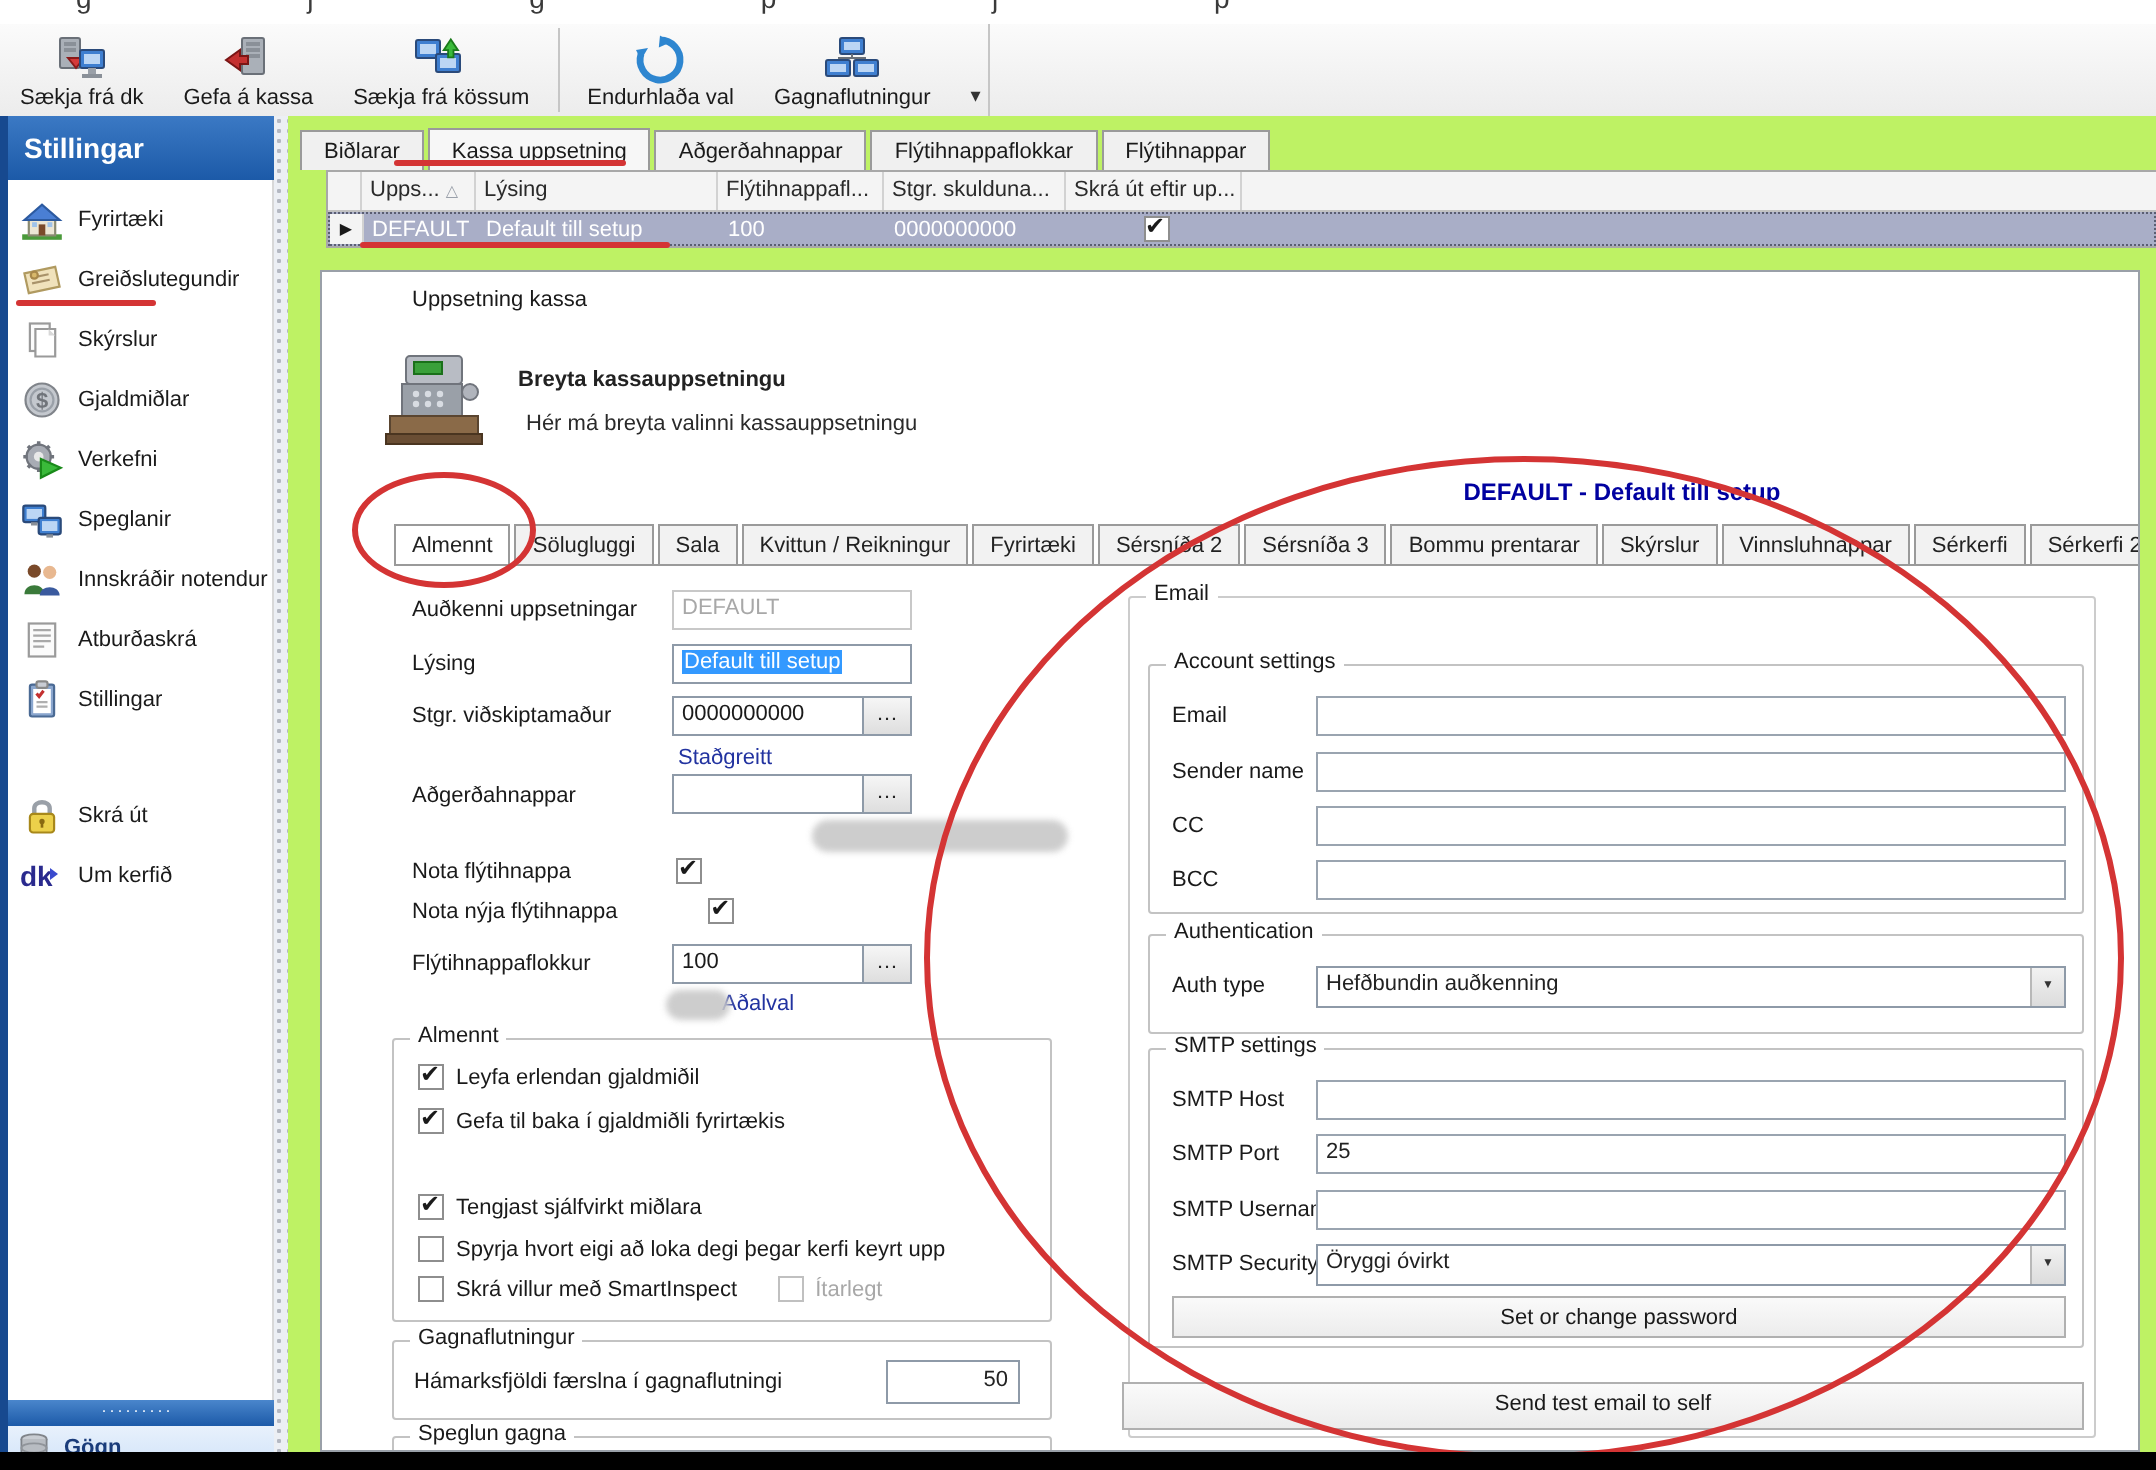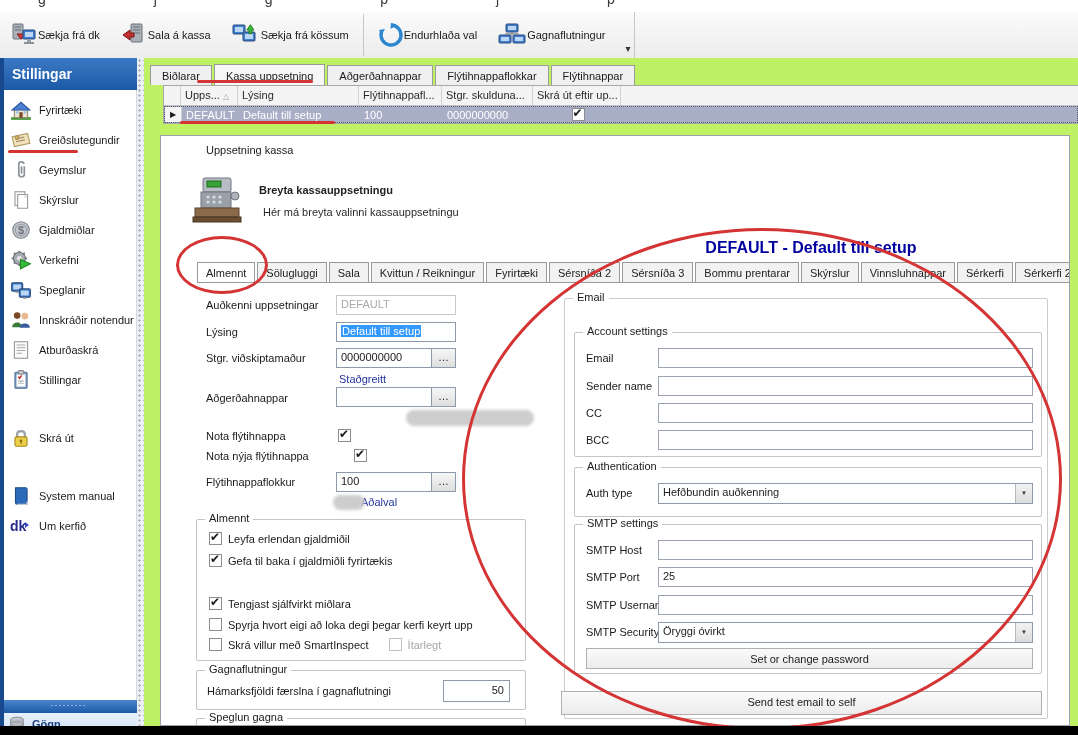--- a/index.html
+++ b/index.html
@@ -6,21 +6,21 @@
   html,body { width:1078px; height:735px; overflow:hidden; }
   body { position:relative; font-family:"Liberation Sans","DejaVu Sans",sans-serif; font-size:11px; color:#222; background:#f0f0f0; }
   .abs { position:absolute; }
 
   
   .top-strip { left:0; top:0; width:1078px; height:12px; background:#fff; overflow:hidden; }
   .top-strip span { display:block; transform:translateY(-9px); color:#3a3a3a; font-size:14px; letter-spacing:52px; padding-left:38px; white-space:nowrap; }
 
   
   .toolbar { left:0; top:12px; width:1078px; height:47px; background:linear-gradient(180deg,#fbfbfb,#ececec); border-bottom:1px solid #cfcfcf; display:flex; align-items:stretch; }
-  .tb-btn { display:flex; flex-direction:row; align-items:center; justify-content:flex-end; padding:2px 10px 3px; min-width:78px; cursor:default; }
+  .tb-btn { display:flex; flex-direction:column; align-items:center; justify-content:flex-end; padding:2px 10px 3px; min-width:78px; cursor:default; }
   .tb-btn .ico { height:26px; display:flex; align-items:center; }
   .tb-btn .lbl { font-size:11px; color:#1a1a1a; white-space:nowrap; }
   .tb-sep { width:1px; background:#c6c6c6; margin:2px 4px; }
   .tb-end { width:1px; background:#c6c6c6; margin:0 0; }
   .tb-overflow { display:flex; align-items:flex-end; padding:0 4px 4px 10px; font-size:10px; color:#333; }
 
   
   .sidebar { left:0; top:58px; width:137px; height:677px; background:#fff; border-right:1px solid #d8d8d8; }
   .sb-stripe { left:0; top:58px; width:4px; height:677px; background:#17498f; z-index:3; }
   .sb-header { left:0; top:58px; width:137px; height:32px; background:linear-gradient(180deg,#3b79c4,#1c5aa8); color:#fff; font-weight:bold; font-size:14px; display:flex; align-items:center; padding-left:12px; }
@@ -48,21 +48,21 @@
   .g-row { display:flex; height:17px; background:#a9aec7; border:1px dotted #5a5e72; color:#fff; }
   .g-c { padding:2px 4px 0; white-space:nowrap; overflow:hidden; }
   .g-ind { width:17px; background:#f4f4f4; color:#1a1a1a; text-align:center; font-size:8px; line-height:16px; border-right:1px solid #d2d2d2; }
   .sort { color:#9aa0aa; font-size:8px; }
 
   
   .panel { position:absolute; left:16px; top:77px; width:910px; height:591px; background:#fff; border:1px solid #9aa0a8; overflow:hidden; }
   .p-title { position:absolute; left:45px; top:8px; color:#1a1a1a; }
   .p-head { position:absolute; left:98px; top:48px; font-weight:bold; }
   .p-sub { position:absolute; left:102px; top:70px; color:#2a2a2a; }
-  .p-selhead { position:absolute; left:420px; top:103px; width:460px; text-align:center; font-weight:bold; font-size:16px; color:#0000a0; }
+  .p-selhead { position:absolute; left:420px; top:103px; width:460px; text-align:center; font-weight:bold; font-size:12px; color:#0000a0; }
   .dtabs { position:absolute; left:36px; top:123px; right:0; height:24px; display:flex; align-items:flex-end; border-bottom:1px solid #9a9a9a; padding-right:0; overflow:hidden; }
   .dtab { padding:4px 8px 3px; border:1px solid #9a9a9a; border-bottom:none; background:#f2f2f2; margin-right:2px; white-space:nowrap; }
   .dtab.active { background:#fff; position:relative; z-index:2; margin-bottom:-1px; padding-bottom:4px; }
 
   .flabel { position:absolute; left:45px; color:#1a1a1a; white-space:nowrap; }
   .ctl { position:absolute; left:175px; width:120px; height:20px; display:flex; }
   .tbox { flex:1; border:1px solid #8e9aa8; background:#fff; padding:2px 4px 0; color:#1a1a1a; overflow:hidden; white-space:nowrap; }
   .tbox.dis { border-color:#c8c8c8; color:#a8a8a8; }
   .tbox .selblue { background:#3399ff; color:#fff; padding:0 1px; }
   .ellip { width:24px; border:1px solid #8e9aa8; border-left:none; background:linear-gradient(180deg,#f6f6f6,#dedede); text-align:center; line-height:17px; color:#222; }
@@ -120,21 +120,21 @@
   <div class="tb-btn">
     <span class="ico">
       <svg width="28" height="26" viewBox="0 0 28 26">
           <rect x="11" y="2" width="11" height="18" rx="1" fill="#aab0b8" stroke="#6a7078"></rect>
           <rect x="13" y="4" width="7" height="2" fill="#8a9098"></rect>
           <rect x="13" y="7" width="7" height="2" fill="#8a9098"></rect>
           <rect x="13" y="10" width="7" height="2" fill="#8a9098"></rect>
           <path d="M3 13 l7 -5 v3 h4 v4 h-4 v3 z" fill="#c43030" stroke="#7a1515"></path>
         </svg>
     </span>
-    <span class="lbl">Sala á kassa</span>
+    <span class="lbl">Gefa á kassa</span>
   </div>
   <div class="tb-btn">
     <span class="ico">
       <svg width="30" height="26" viewBox="0 0 30 26">
           <rect x="2" y="3" width="12" height="9" rx="1" fill="#3f7fd0" stroke="#2a4a7a"></rect>
           <rect x="4" y="5" width="8" height="5" fill="#bcd6f4"></rect>
           <rect x="12" y="10" width="12" height="9" rx="1" fill="#3f7fd0" stroke="#2a4a7a"></rect>
           <rect x="14" y="12" width="8" height="5" fill="#bcd6f4"></rect>
           <path d="M22 9 l4 -6 l4 6 h-2.5 v4 h-3 v-4 z" transform="translate(-4,0) scale(0.9)" fill="#3aba3a" stroke="#1a7a1a"></path>
         </svg>
@@ -193,26 +193,20 @@
   <div class="sb-item">
     <span class="sb-icon"><svg width="22" height="22" viewBox="0 0 20 20">
           <path d="M2 7 L16 4 L18 13 L4 16 Z" fill="#f0e2bc" stroke="#b09a60"></path>
           <path d="M5 9 l8 -1.6 M5.5 11.5 l8 -1.6" stroke="#a8926a" fill="none"></path>
           <circle cx="6.5" cy="7.8" r="1.6" fill="#d8b86a" stroke="#a8884a"></circle>
         </svg></span>
     <span class="sb-lbl">Greiðslutegundir</span>
   </div>
   <div class="sb-item">
     <span class="sb-icon"><svg width="22" height="22" viewBox="0 0 20 20">
-          <path d="M12.5 4.5 C12.5 2,8 2,8 4.5 L8 14 C8 16.8,13 16.8,13 14 L13 6.5 M10.5 6.5 L10.5 13.5" fill="none" stroke="#8a9098" stroke-width="1.5"></path>
-        </svg></span>
-    <span class="sb-lbl">Geymslur</span>
-  </div>
-  <div class="sb-item">
-    <span class="sb-icon"><svg width="22" height="22" viewBox="0 0 20 20">
           <rect x="4.5" y="2.5" width="9" height="12.5" fill="#fbfbfb" stroke="#9a9a9a"></rect>
           <path d="M7 2.5 h9 v12.5 h-9 z" transform="translate(0,2.5)" fill="#fff" stroke="#9a9a9a"></path>
           <path d="M13 5 l3 3 l-3 0 z" fill="#d8d8d8"></path>
         </svg></span>
     <span class="sb-lbl">Skýrslur</span>
   </div>
   <div class="sb-item">
     <span class="sb-icon"><svg width="22" height="22" viewBox="0 0 20 20">
           <circle cx="10" cy="10" r="7.5" fill="#c4c8ce" stroke="#80848a"></circle>
           <circle cx="10" cy="10" r="5.2" fill="none" stroke="#9aa0a8"></circle>
@@ -267,27 +261,20 @@
     <span class="sb-lbl">Stillingar</span>
   </div>
   <div class="sb-item" style="margin-top:28px">
     <span class="sb-icon"><svg width="22" height="22" viewBox="0 0 20 20">
           <path d="M6.5 9.5 V6.5 C6.5 2.8,13.5 2.8,13.5 6.5 V9.5" fill="none" stroke="#9aa0a8" stroke-width="2"></path>
           <rect x="4.5" y="9" width="11" height="8.5" rx="1.5" fill="#ecd04a" stroke="#a8881a"></rect>
           <circle cx="10" cy="12.5" r="1.2" fill="#8a6a10"></circle>
           <rect x="9.4" y="12.8" width="1.2" height="2.5" fill="#8a6a10"></rect>
         </svg></span>
     <span class="sb-lbl">Skrá út</span>
-  </div>
-  <div class="sb-item" style="margin-top:28px">
-    <span class="sb-icon"><svg width="22" height="22" viewBox="0 0 20 20">
-          <path d="M5 2.5 h9 a1.5 1.5 0 0 1 1.5 1.5 v13.5 h-9 a1.5 1.5 0 0 1 -1.5 -1.5 Z" fill="#2a6ab8" stroke="#1a4a88"></path>
-          <path d="M15.5 15 v2.5 h-9" fill="none" stroke="#e8e8e8"></path>
-        </svg></span>
-    <span class="sb-lbl">System manual</span>
   </div>
   <div class="sb-item">
     <span class="sb-icon"><svg width="22" height="22" viewBox="0 0 22 22">
           <text x="0" y="16" font-size="14" font-weight="bold" fill="#2a2a8e" font-family="Liberation Sans,DejaVu Sans,sans-serif">dk</text>
           <path d="M15 7 l4 3 l-4 3 z" fill="#3a4ace"></path>
         </svg></span>
     <span class="sb-lbl">Um kerfið</span>
   </div>
 </div>
 

